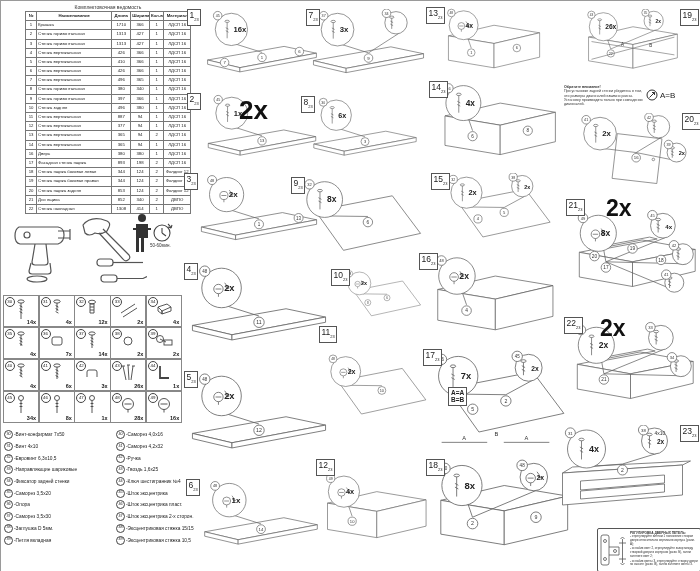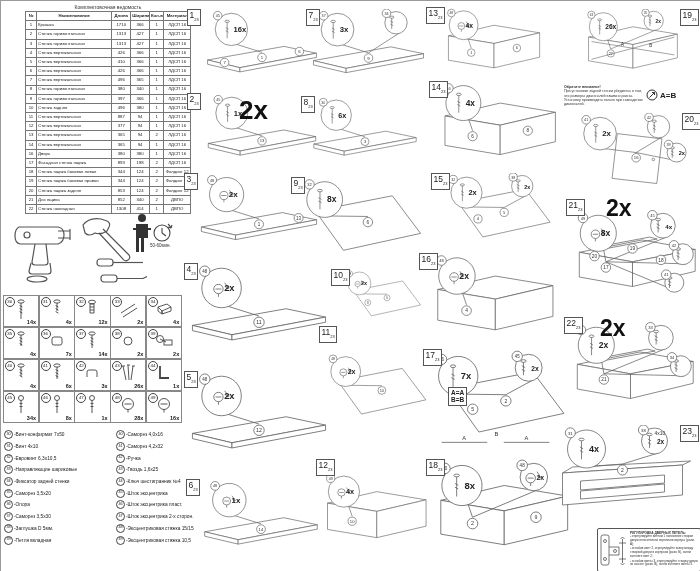--- a/index.html
+++ b/index.html
@@ -61,21 +61,21 @@
   .s18{left:425px;top:458px;width:148px;height:108px;}
   .s19{left:560px;top:8px;width:138px;height:74px;}
   .s20{left:560px;top:112px;width:140px;height:86px;}
   .s21{left:565px;top:198px;width:133px;height:118px;}
   .s22{left:563px;top:316px;width:133px;height:106px;}
   .s23{left:545px;top:424px;width:153px;height:100px;}
   
   .attention{position:absolute;left:563px;top:84px;width:80px;font-size:3.6px;line-height:1.2;color:#333;z-index:4;}
   .attention .t{font-weight:bold;}
   .aeb{position:absolute;left:645px;top:88px;display:flex;align-items:center;gap:1px;
-       font-size:8px;font-weight:bold;color:#222;z-index:4;}
+       font-size:8px;font-weight:normal;color:#222;z-index:4;}
   .match{position:absolute;left:447px;top:386px;border:0.75px solid #555;background:#fff;z-index:4;
          font-size:6.5px;font-weight:bold;line-height:1.15;padding:1px 2px;color:#222;}
   .hinge{position:absolute;left:596px;top:527px;width:102px;height:42px;border:0.75px solid #555;
          border-radius:2px;display:flex;background:#fff;z-index:5;}
   .hinge .pic{flex:0 0 32px;}
   .hinge-text{font-size:3px;line-height:1.25;padding:1.5px 2px 0 0;color:#333;}
   .hinge-title{font-weight:bold;font-size:3.2px;margin-bottom:0.5px;}
   .hinge-line{margin-bottom:1px;}
 </style>
 </head>

